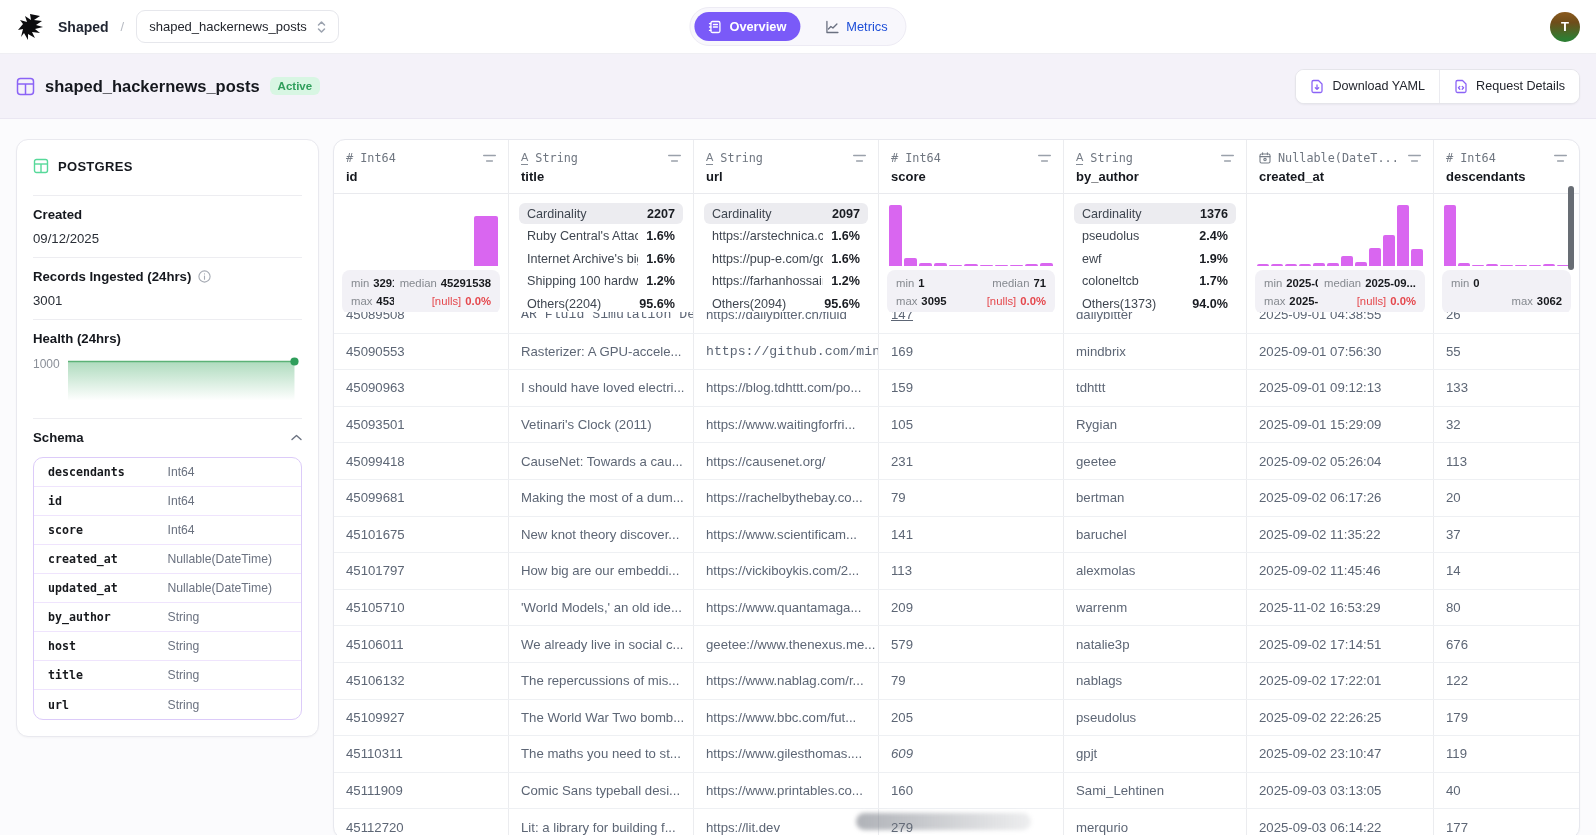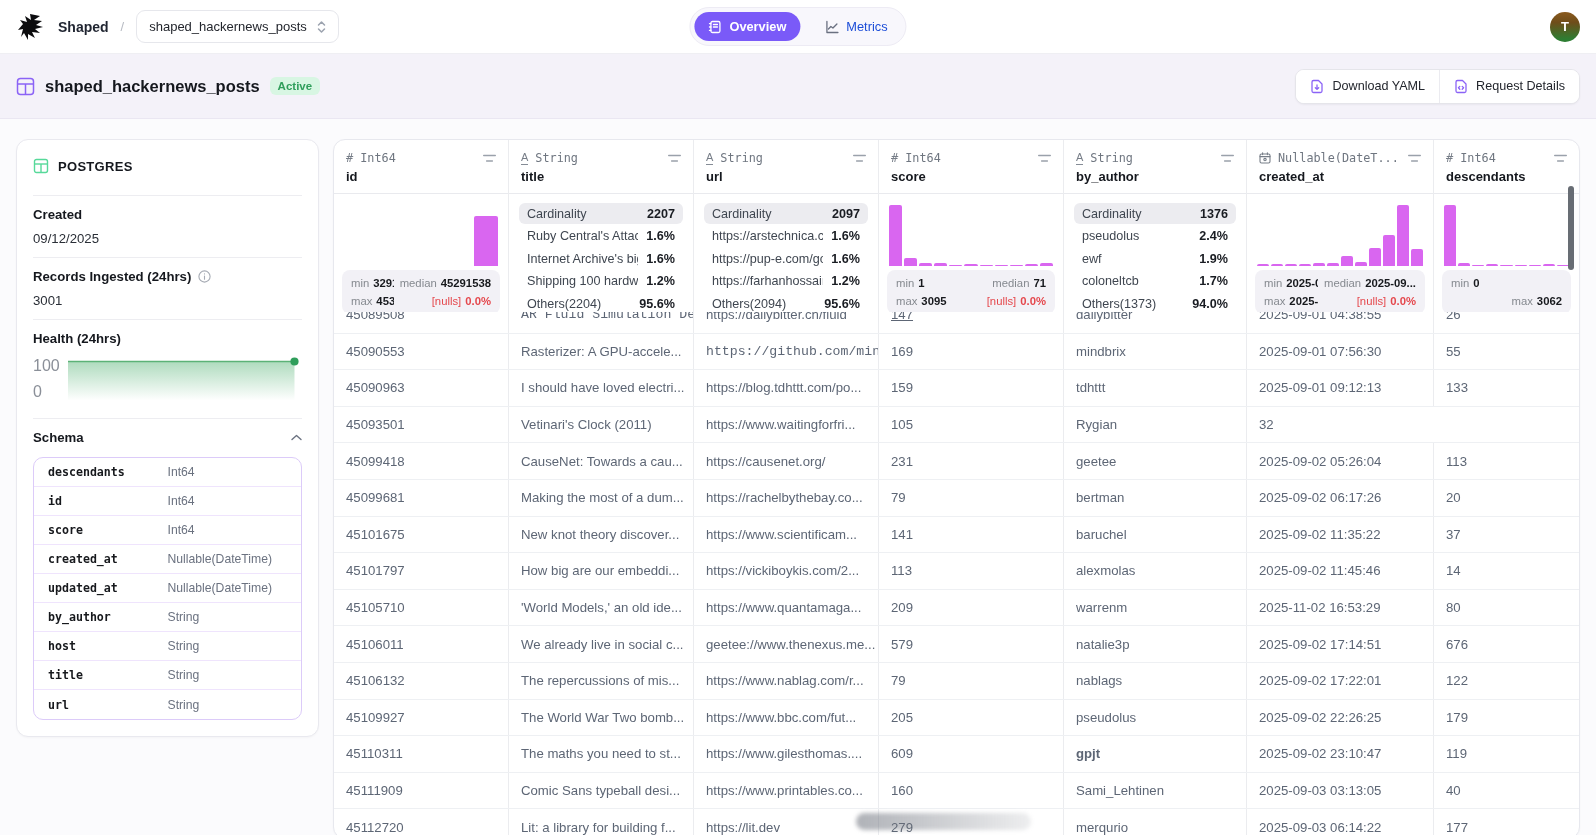--- a/index.html
+++ b/index.html
@@ -31,21 +31,21 @@
   
   .main { flex:1; display:flex; align-items:flex-start; gap:14px; padding:20px 16px 0; }
 
   
   .sidecard { width:303px; flex:0 0 auto; background:#fff; border:1px solid #e9e9ef; border-radius:12px; padding:14px 16px 16px; box-shadow:0 1px 2px rgba(20,20,40,.03); }
   .srchead { display:flex; align-items:center; gap:9px; font-size:13px; font-weight:700; color:#15181e; letter-spacing:.3px; padding:4px 0 10px; }
   .divider { height:1px; background:#ededf1; margin:11px 0; }
   .slabel { font-weight:700; font-size:13.2px; color:#15181e; margin-bottom:9px; display:flex; align-items:center; gap:7px; }
   .sval { font-size:13.2px; color:#2a2f37; }
   .health { display:flex; gap:8px; margin-top:8px; }
-  .yaxis { display:flex; flex-direction:column; justify-content:space-between; font-size:16px; color:#8a8f98; height:46px; padding:2px 0 0; text-align:left; }
+  .yaxis { display:flex; flex-direction:row; justify-content:space-between; font-size:12px; color:#8a8f98; height:46px; padding:2px 0 0; text-align:center; }
   .schemahead { display:flex; justify-content:space-between; align-items:center; font-weight:700; font-size:13.2px; color:#15181e; margin:1px 0 12px; }
   .schemabox { border:1px solid #dccbf9; border-radius:10px; overflow:hidden; background:#fff; }
   .schrow { display:flex; align-items:center; height:29px; padding:0 14px; border-bottom:1px solid #efe4fd; }
   .schrow:last-child { border-bottom:none; }
   .schname { width:50%; font-family:"DejaVu Sans Mono", monospace; font-weight:700; color:#17191d; font-size:11.6px; }
   .schtype { color:#6b7280; font-size:12.2px; }
 
   
   .tablecard { position:relative; flex:1; background:#fff; border:1px solid #e7e8ee; border-radius:12px; height:700px; overflow:hidden; box-shadow:0 1px 2px rgba(20,20,40,.03); }
   #cols { display:flex; }
@@ -546,20 +546,21 @@
             <div class="cell" style="width: 183px;">tdhttt</div>
             <div class="cell" style="width: 187px;">2025-09-01 09:12:13</div>
             <div class="cell">133</div>
           </div>
           <div class="row">
             <div class="cell" style="width: 175px;">45093501</div>
             <div class="cell" style="width: 185px;">Vetinari's Clock (2011)</div>
             <div class="cell" style="width: 185px;">https://www.waitingforfri...</div>
             <div class="cell" style="width: 185px;">105</div>
             <div class="cell" style="width: 183px;">Rygian</div>
+            <div class="cell" style="width: 187px;">2025-09-01 15:29:09</div>
             <div class="cell">32</div>
           </div>
           <div class="row">
             <div class="cell" style="width: 175px;">45099418</div>
             <div class="cell" style="width: 185px;">CauseNet: Towards a cau...</div>
             <div class="cell" style="width: 185px;">https://causenet.org/</div>
             <div class="cell" style="width: 185px;">231</div>
             <div class="cell" style="width: 183px;">geetee</div>
             <div class="cell" style="width: 187px;">2025-09-02 05:26:04</div>
             <div class="cell">113</div>
@@ -624,22 +625,22 @@
             <div class="cell" style="width: 185px;">https://www.bbc.com/fut...</div>
             <div class="cell" style="width: 185px;">205</div>
             <div class="cell" style="width: 183px;">pseudolus</div>
             <div class="cell" style="width: 187px;">2025-09-02 22:26:25</div>
             <div class="cell">179</div>
           </div>
           <div class="row">
             <div class="cell" style="width: 175px;">45110311</div>
             <div class="cell" style="width: 185px;">The maths you need to st...</div>
             <div class="cell" style="width: 185px;">https://www.gilesthomas....</div>
-            <div class="cell" style="width: 185px;">609</div>
-            <div class="cell" style="width: 183px; font-weight: bold;">gpjt</div>
+            <div class="cell" style="width: 185px; font-style: italic;">609</div>
+            <div class="cell" style="width: 183px;">gpjt</div>
             <div class="cell" style="width: 187px;">2025-09-02 23:10:47</div>
             <div class="cell">119</div>
           </div>
           <div class="row">
             <div class="cell" style="width: 175px;">45111909</div>
             <div class="cell" style="width: 185px;">Comic Sans typeball desi...</div>
             <div class="cell" style="width: 185px;">https://www.printables.co...</div>
             <div class="cell" style="width: 185px;">160</div>
             <div class="cell" style="width: 183px;">Sami_Lehtinen</div>
             <div class="cell" style="width: 187px;">2025-09-03 03:13:05</div>

